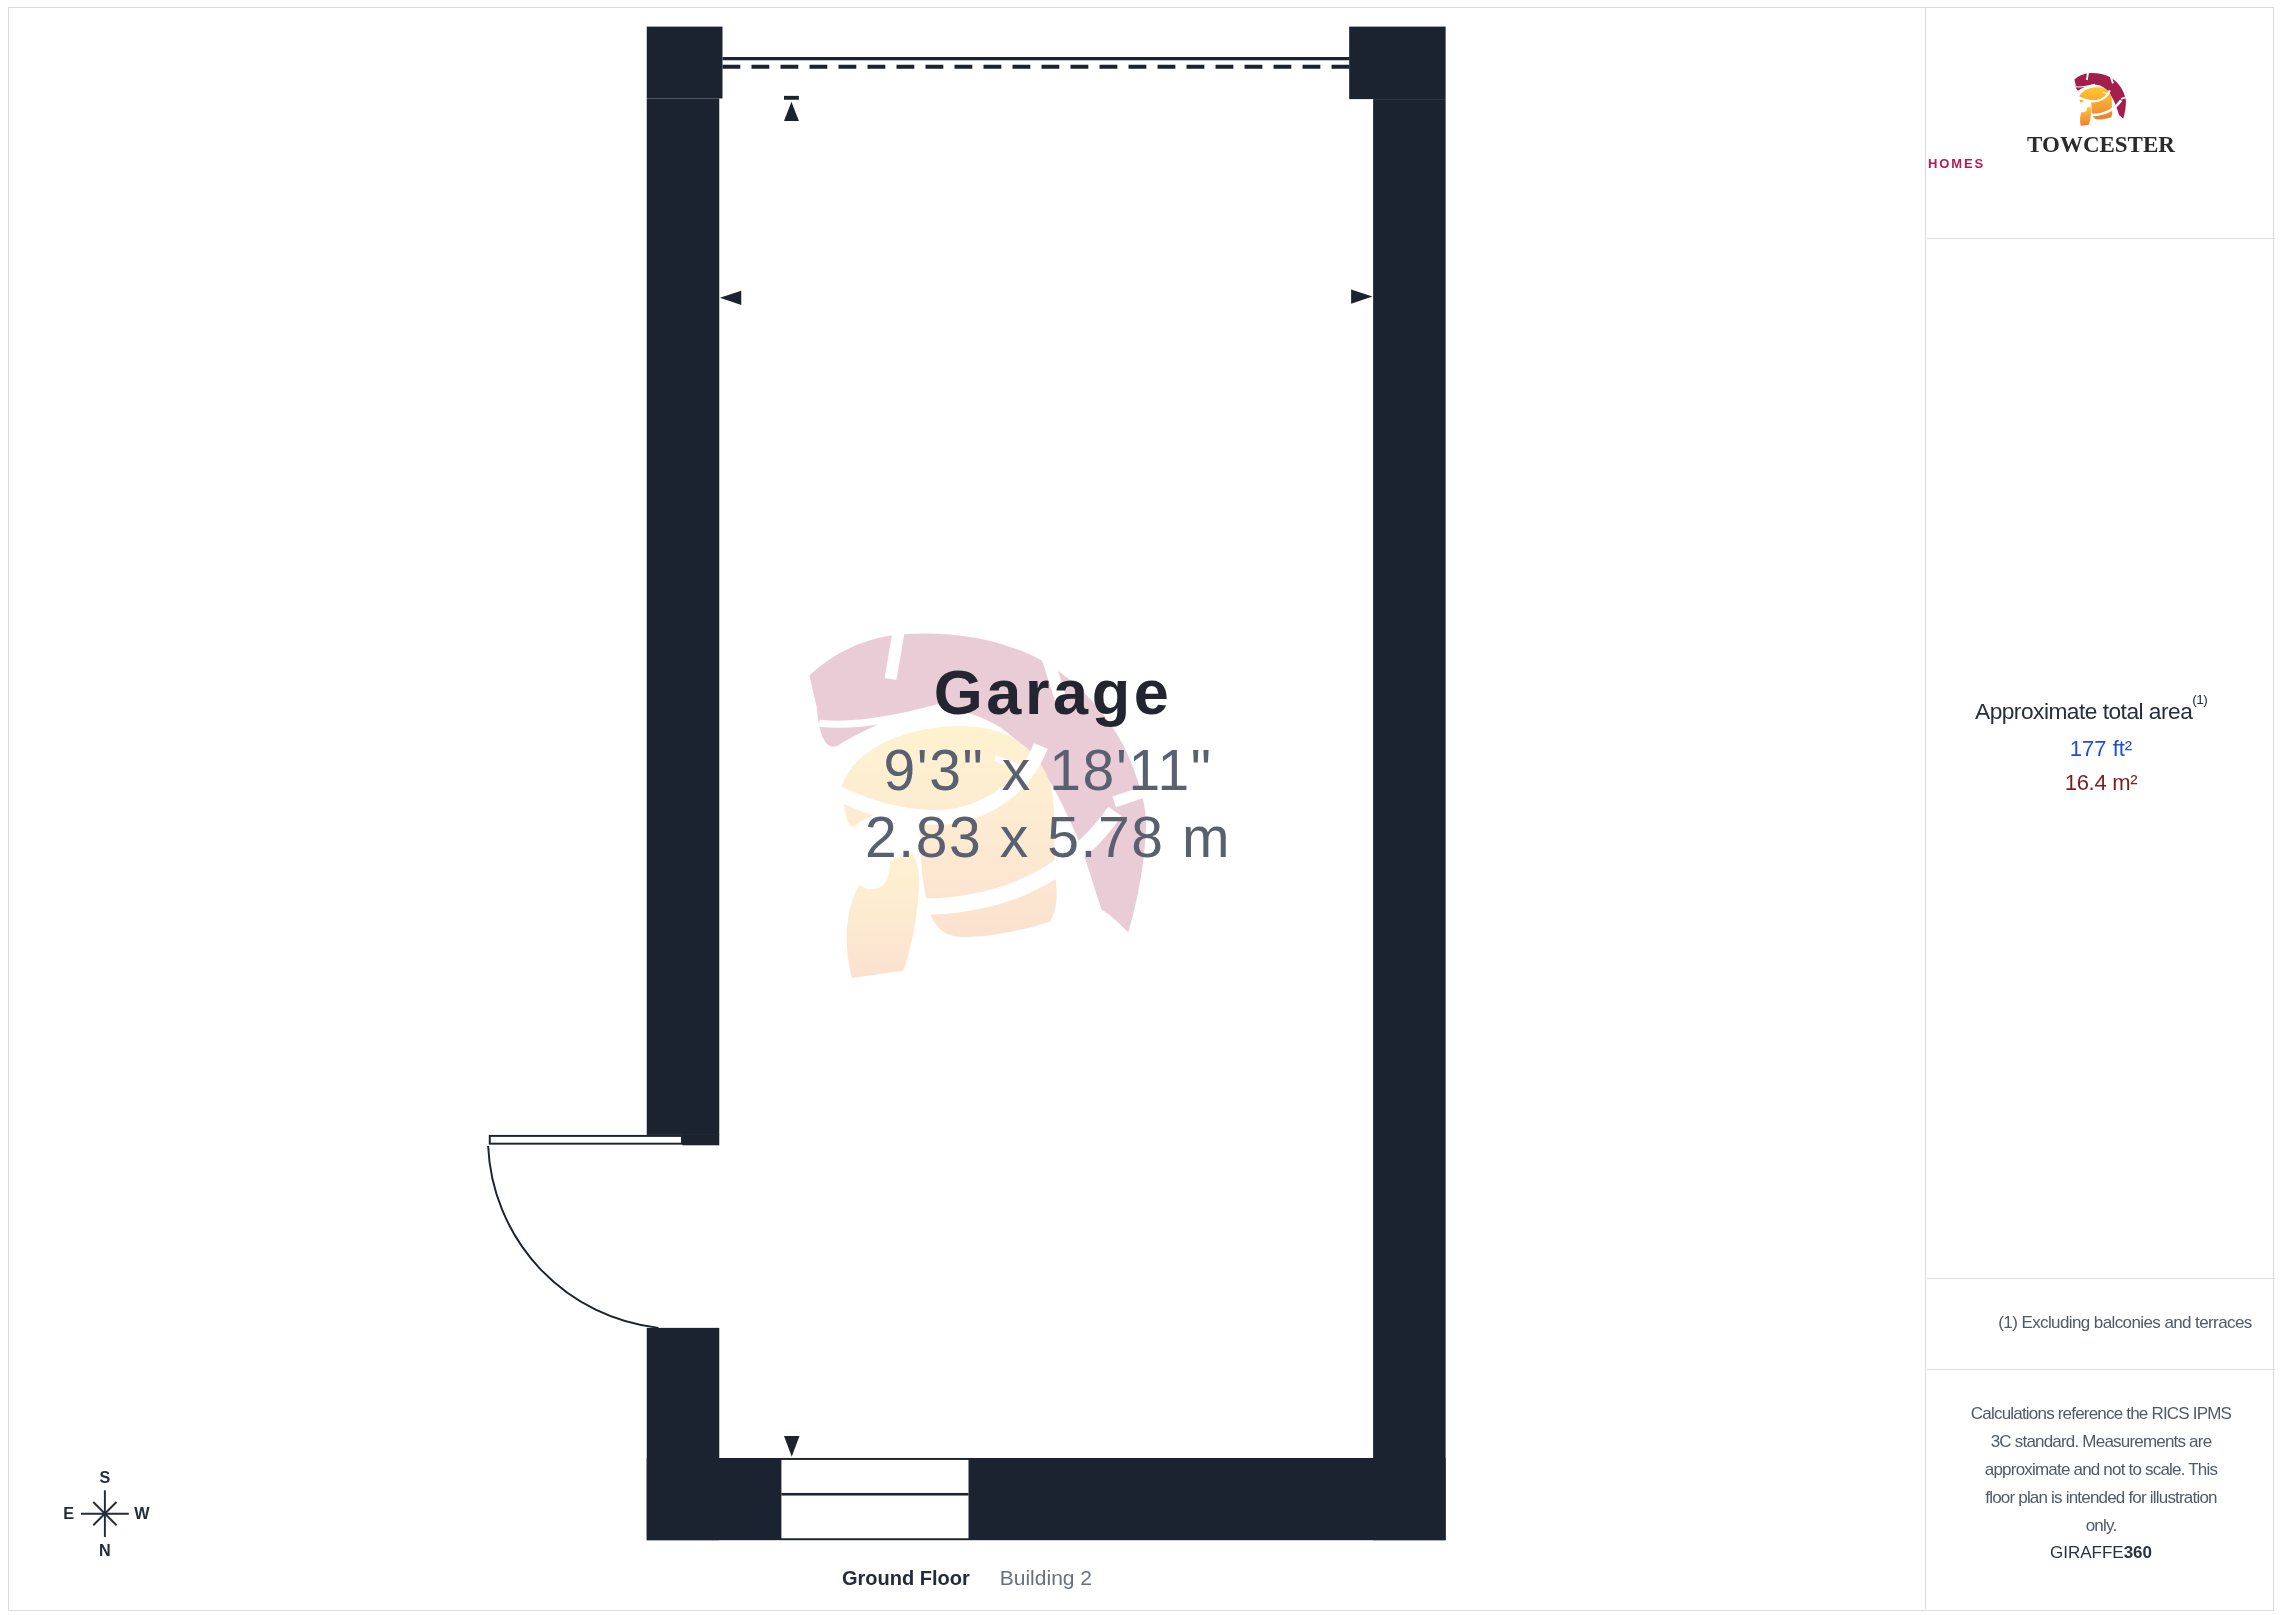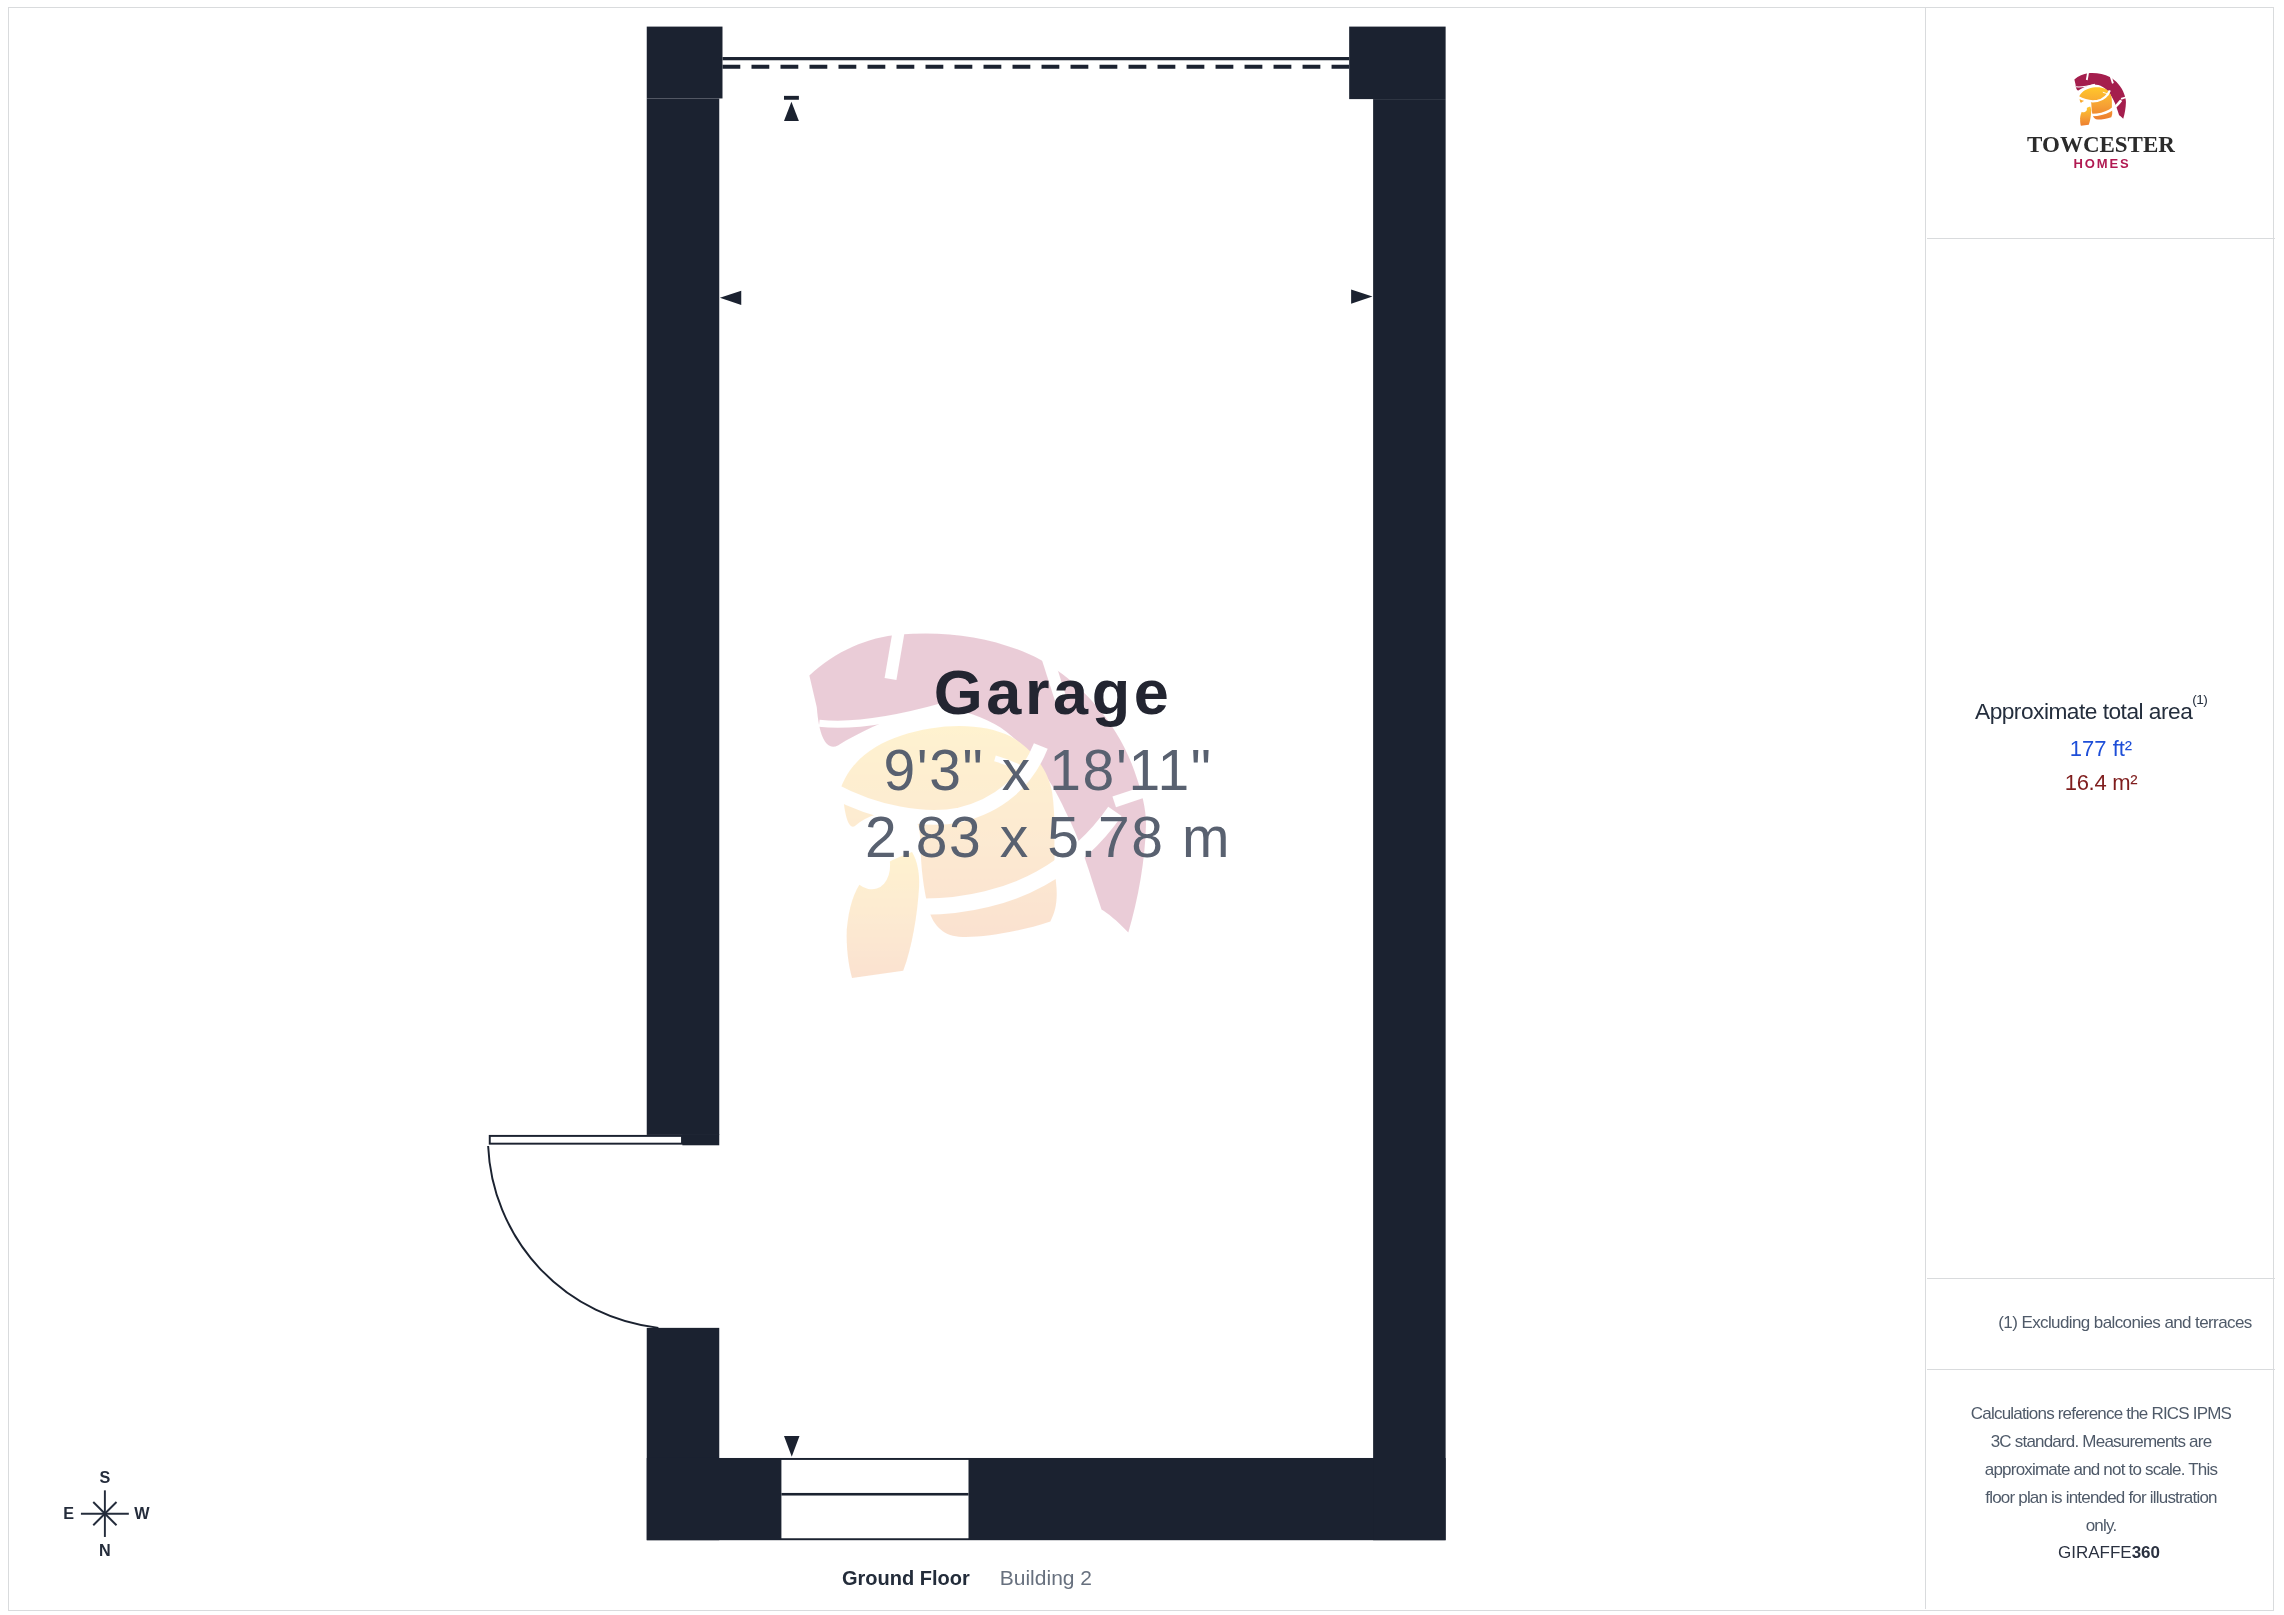--- a/index.html
+++ b/index.html
@@ -108,28 +108,28 @@
 <div class="abs" style="left:1927px;top:1278px;width:348px;height:1.3px;background:#d9dbdd;"></div>
 
 <div class="abs" style="left:1927px;top:1369px;width:348px;height:1.3px;background:#d9dbdd;"></div>
 
 <svg class="abs" style="left:2074px;top:73px;" width="55" height="56" viewBox="0 0 101.2 103.6">
       <use href="#helmet"></use>
     </svg>
 
 <div class="abs" style="left:1927px;top:132px;width:348px;text-align:center;font-family:'Liberation Serif',serif;font-weight:bold;font-size:23px;color:#2b2b2b;line-height:26px;">TOWCESTER</div>
 
-<div class="abs" style="left:1928px;top:157px;width:348px;text-align:center;font-weight:bold;font-size:13px;letter-spacing:1.9px;color:#b11a52;line-height:13px;">HOMES</div>
+<div class="abs" style="left:1928px;top:157px;width:348px;text-align:left;font-weight:bold;font-size:13px;letter-spacing:1.9px;color:#b11a52;line-height:13px;">HOMES</div>
 
 <div class="abs" style="left:1927px;top:695px;width:348px;text-align:left;font-size:22.7px;font-weight:normal;color:#242e3d;letter-spacing:-0.5px;line-height:22.7px;padding-left:48px;">Approximate total area<sup style="font-size:13.6px;position:relative;top:-5.8px;">(1)</sup></div>
 
 <div class="abs" style="left:1927px;top:738px;width:348px;text-align:center;font-size:22px;color:#1d4ed8;line-height:22px;">177 ft²</div>
 
 <div class="abs" style="left:1927px;top:772px;width:348px;text-align:center;font-size:22px;color:#7f1d1d;letter-spacing:-0.3px;line-height:22px;">16.4 m²</div>
 
 <div class="abs" style="left:1927px;top:1314px;width:348px;text-align:center;font-size:17px;color:#4f5a69;letter-spacing:-0.6px;line-height:17px;padding-left:24px;">(1) Excluding balconies and terraces</div>
 
 <div class="abs" style="left:1932px;top:1400px;width:338px;text-align:center;font-size:17px;color:#4f5a69;letter-spacing:-0.8px;line-height:28px;">Calculations reference the RICS IPMS<br>3C standard. Measurements are<br>approximate and not to scale. This<br>floor plan is intended for illustration<br>only.</div>
 
-<div class="abs" style="left:1927px;top:1544px;width:348px;text-align:center;font-size:17px;color:#2a3140;line-height:17px;padding-left:8px;">GIRAFFE<span style="font-weight:bold;">360</span></div>
+<div class="abs" style="left:1927px;top:1544px;width:348px;text-align:center;font-size:17px;color:#2a3140;line-height:17px;">GIRAFFE<span style="font-weight:bold;">360</span></div>
 
 </div>
 
 
 </body></html>

